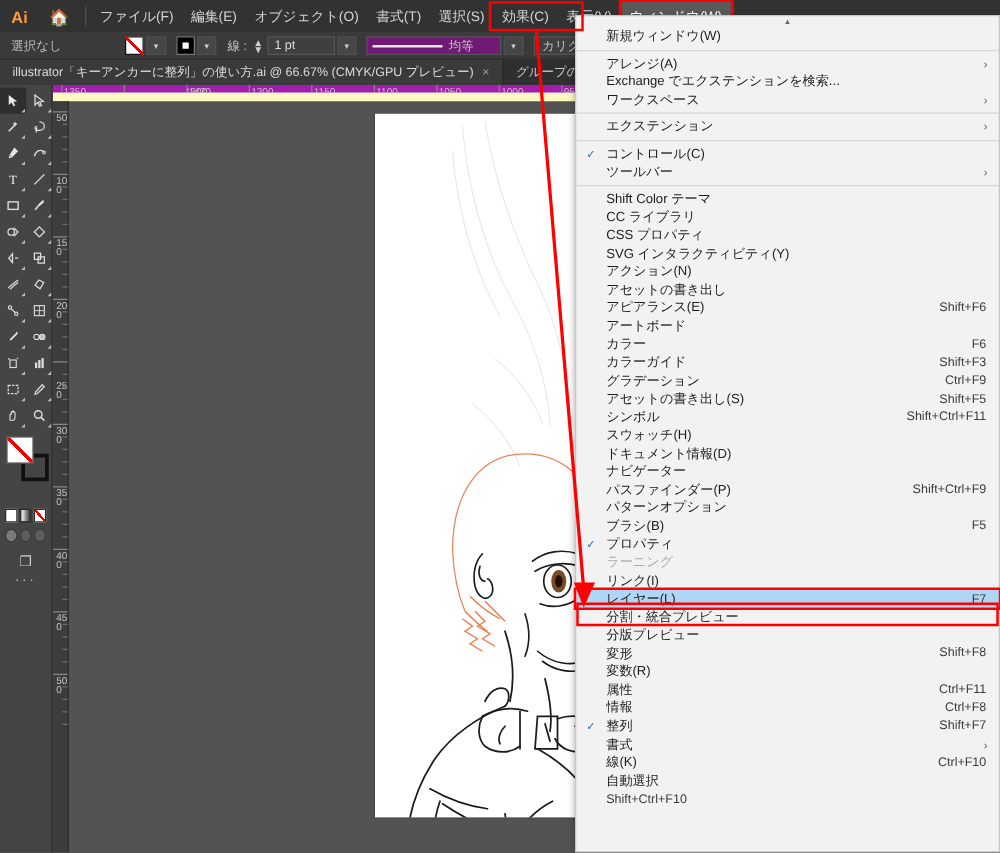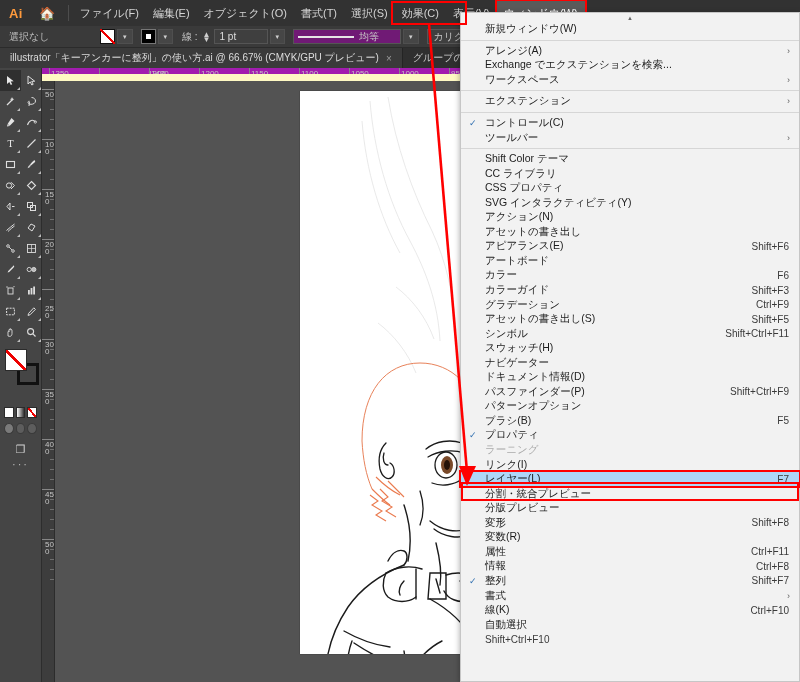--- a/index.html
+++ b/index.html
@@ -710,24 +710,24 @@
         <span class="mshort">Shift+F5</span>
       </div>
       <div class="mrow">
         <span class="mlabel">シンボル</span>
         <span class="mshort">Shift+Ctrl+F11</span>
       </div>
       <div class="mrow">
         <span class="mlabel">スウォッチ(H)</span>
       </div>
       <div class="mrow">
+        <span class="mlabel">ドキュメント情報(D)</span>
+      </div>
+      <div class="mrow">
         <span class="mlabel">ナビゲーター</span>
-      </div>
-      <div class="mrow">
-        <span class="mlabel">ドキュメント情報(D)</span>
       </div>
       <div class="mrow">
         <span class="mlabel">パスファインダー(P)</span>
         <span class="mshort">Shift+Ctrl+F9</span>
       </div>
       <div class="mrow">
         <span class="mlabel">パターンオプション</span>
       </div>
       <div class="mrow">
         <span class="mlabel">ブラシ(B)</span>

